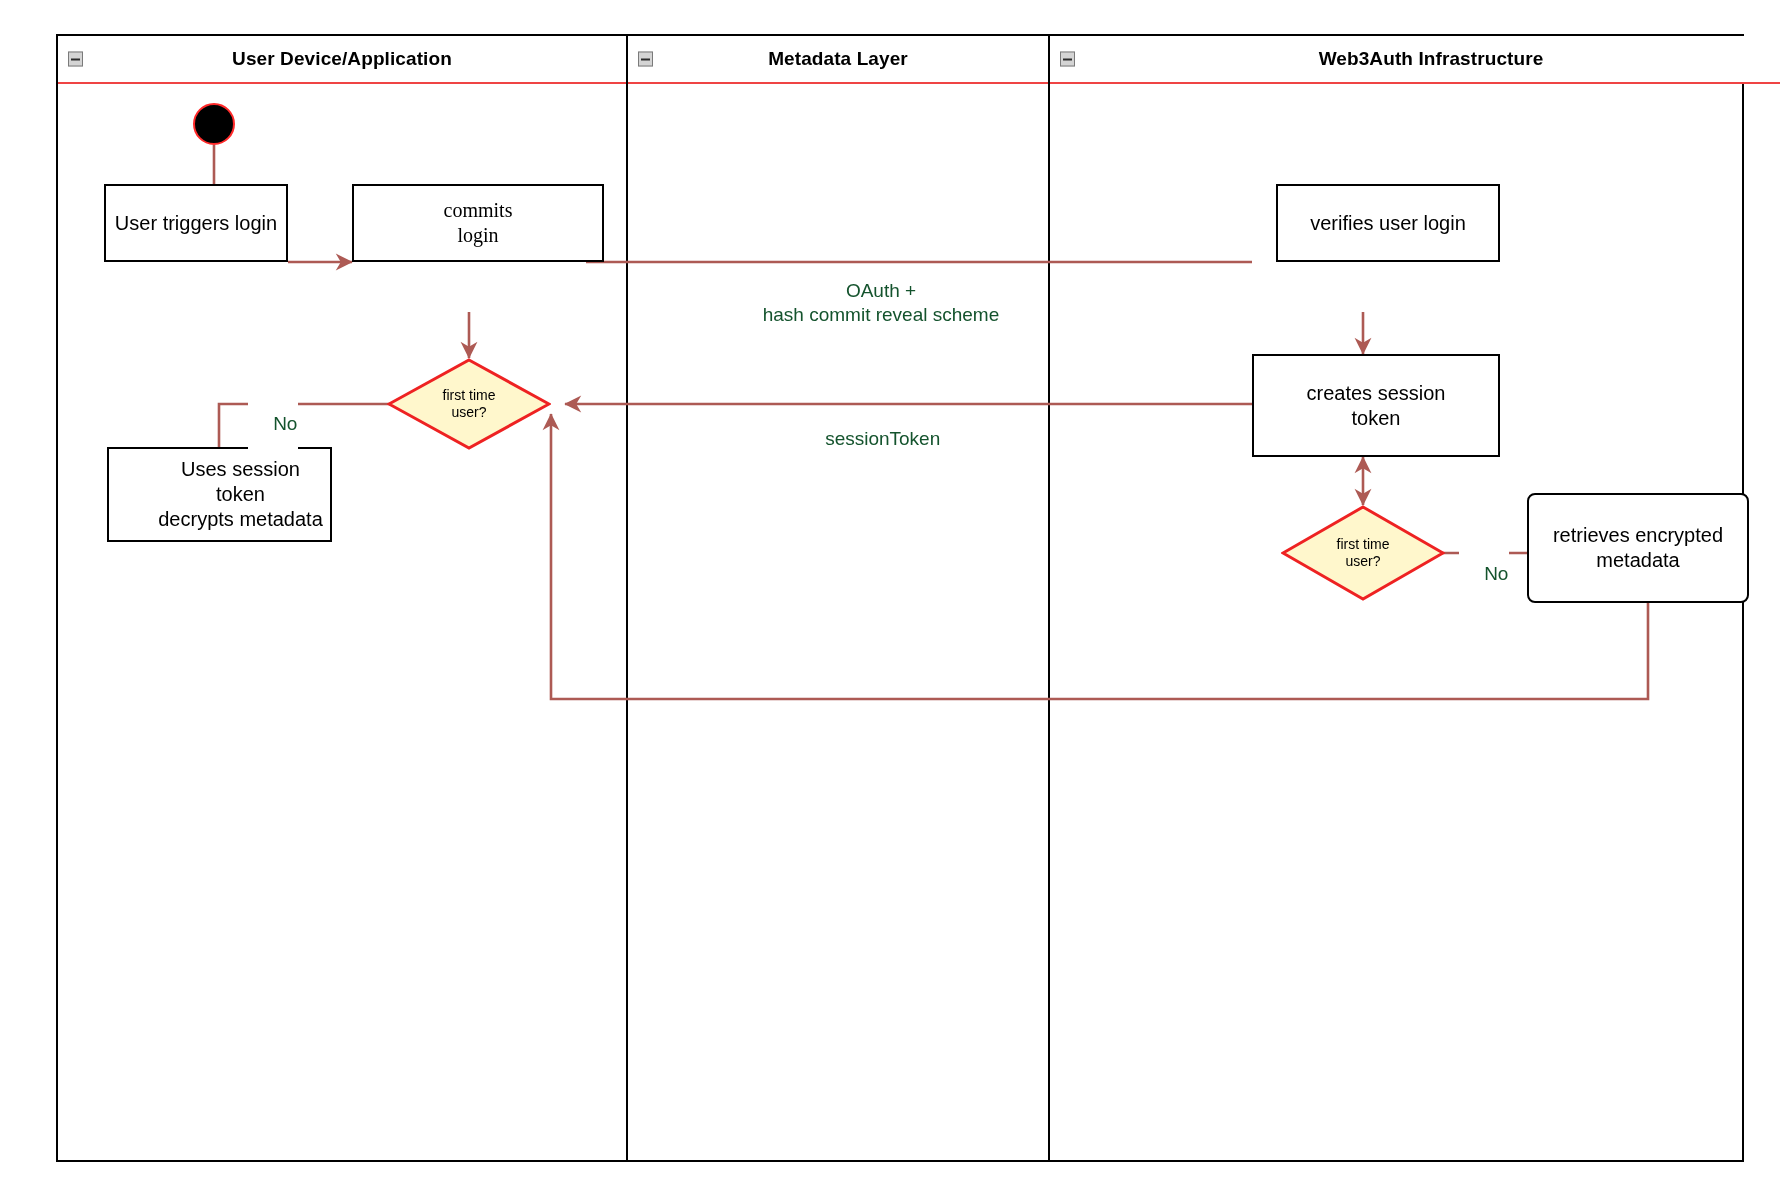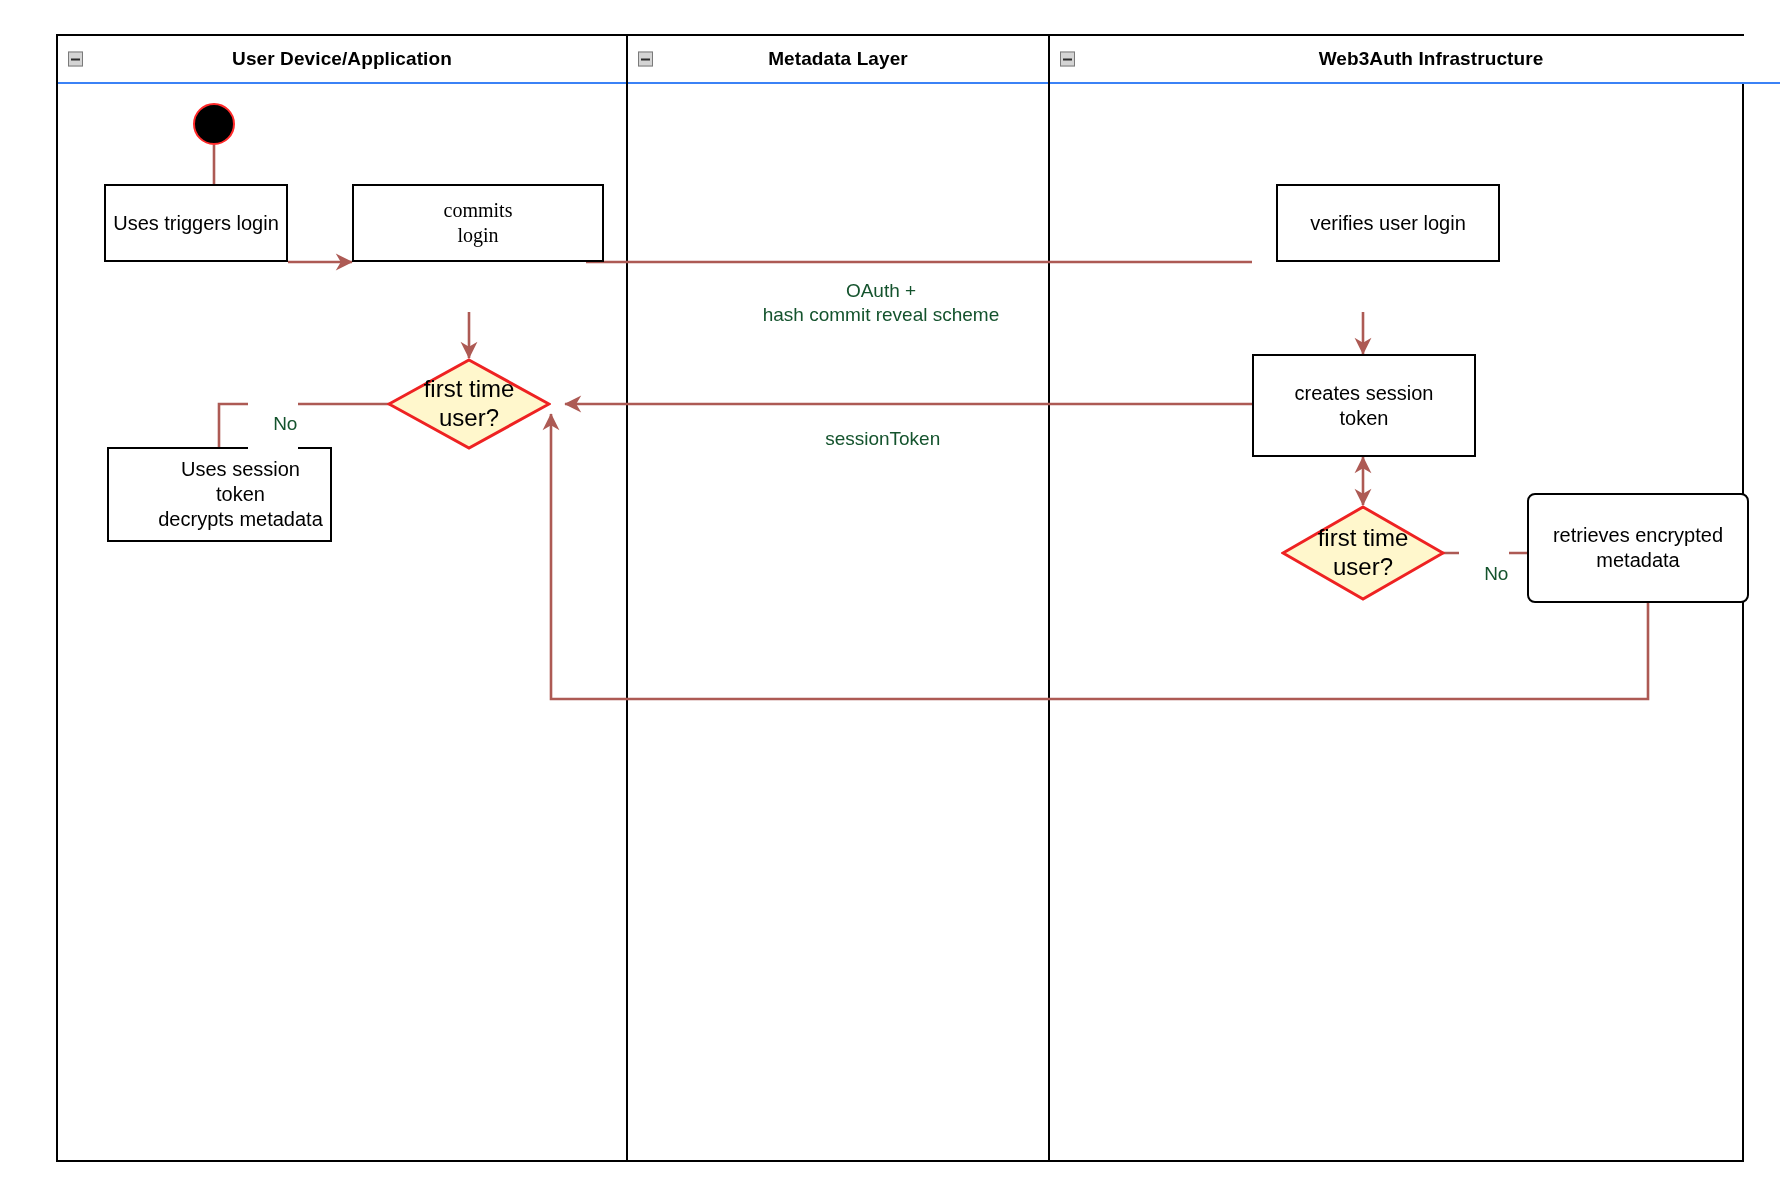--- a/index.html
+++ b/index.html
@@ -34,21 +34,21 @@
     height: 100%;
     box-sizing: border-box;
   }
   .lane + .lane { border-left: 2px solid #000000; }
   .lane-header {
     position: absolute;
     left: 0;
     top: 0;
     width: 100%;
     height: 48px;
-    border-bottom: 2px solid #3b82f6;
+    border-bottom: 2px solid #ef4444;
     box-sizing: border-box;
     display: flex;
     align-items: center;
     justify-content: center;
     background: #ffffff;
   }
   .lane-title {
     font-size: 19px;
     font-weight: bold;
     color: #000000;
@@ -112,21 +112,21 @@
     justify-content: center;
   }
   .decision-shape {
     position: absolute;
     left: 0; top: 0;
     width: 100%; height: 100%;
   }
   .decision-label {
     position: relative;
     z-index: 2;
-    font-size: 24px;
+    font-size: 14px;
     line-height: 1.2;
     color: #000000;
     text-align: center;
     pointer-events: none;
   }
   .start-node {
     position: absolute;
     border-radius: 50%;
     background: #000000;
     border: 2px solid #ff2a2a;
@@ -206,21 +206,21 @@
       <path d="M 1436 553 L 1527 553"></path>
 
       <path d="M 1648 603 L 1648 699 L 551 699 L 551 414" marker-end="url(#arrow)"></path>
 
     </g>
   </svg>
 
   <div class="start-node" style="left:193px; top:103px; width:42px; height:42px;"></div>
 
   <div class="node activity" style="left:104px; top:184px; width:184px; height:78px;">
-    <span>Uses triggers login</span>
+    <span>User triggers login</span>
   </div>
 
   <div class="node activity" style="left:352px; top:184px; width:252px; height:78px; white-space:pre-line;font-family:Liberation Serif, serif;">
     <span>commits
 login</span>
   </div>
 
   <div class="decision-wrap" style="left:387px; top:358px; width:164px; height:92px;">
     <svg class="decision-shape" viewBox="0 0 164 92" preserveAspectRatio="none">
       <polygon points="82,2 162,46 82,90 2,46" fill="#fff7cc" stroke="#ee2222" stroke-width="3"></polygon>
@@ -232,21 +232,21 @@
   <div class="node activity" style="left:107px; top:447px; width:225px; height:95px; white-space:pre-line;padding-left:48px;">
     <span>Uses session
 token
 decrypts metadata</span>
   </div>
 
   <div class="node activity" style="left:1252px; top:184px; width:224px; height:78px;margin-left:24px;">
     <span>verifies user login</span>
   </div>
 
-  <div class="node activity" style="left:1252px; top:354px; width:224px; height:103px; white-space:pre-line;">
+  <div class="node activity" style="left:1252px; top:354px; width:248px; height:103px; white-space:pre-line;">
     <span>creates session
 token</span>
   </div>
 
   <div class="decision-wrap" style="left:1281px; top:505px; width:164px; height:96px;">
     <svg class="decision-shape" viewBox="0 0 164 96" preserveAspectRatio="none">
       <polygon points="82,2 162,48 82,94 2,48" fill="#fff7cc" stroke="#ee2222" stroke-width="3"></polygon>
     </svg>
     <span class="decision-label" style="white-space:pre-line;">first time
 user?</span>

